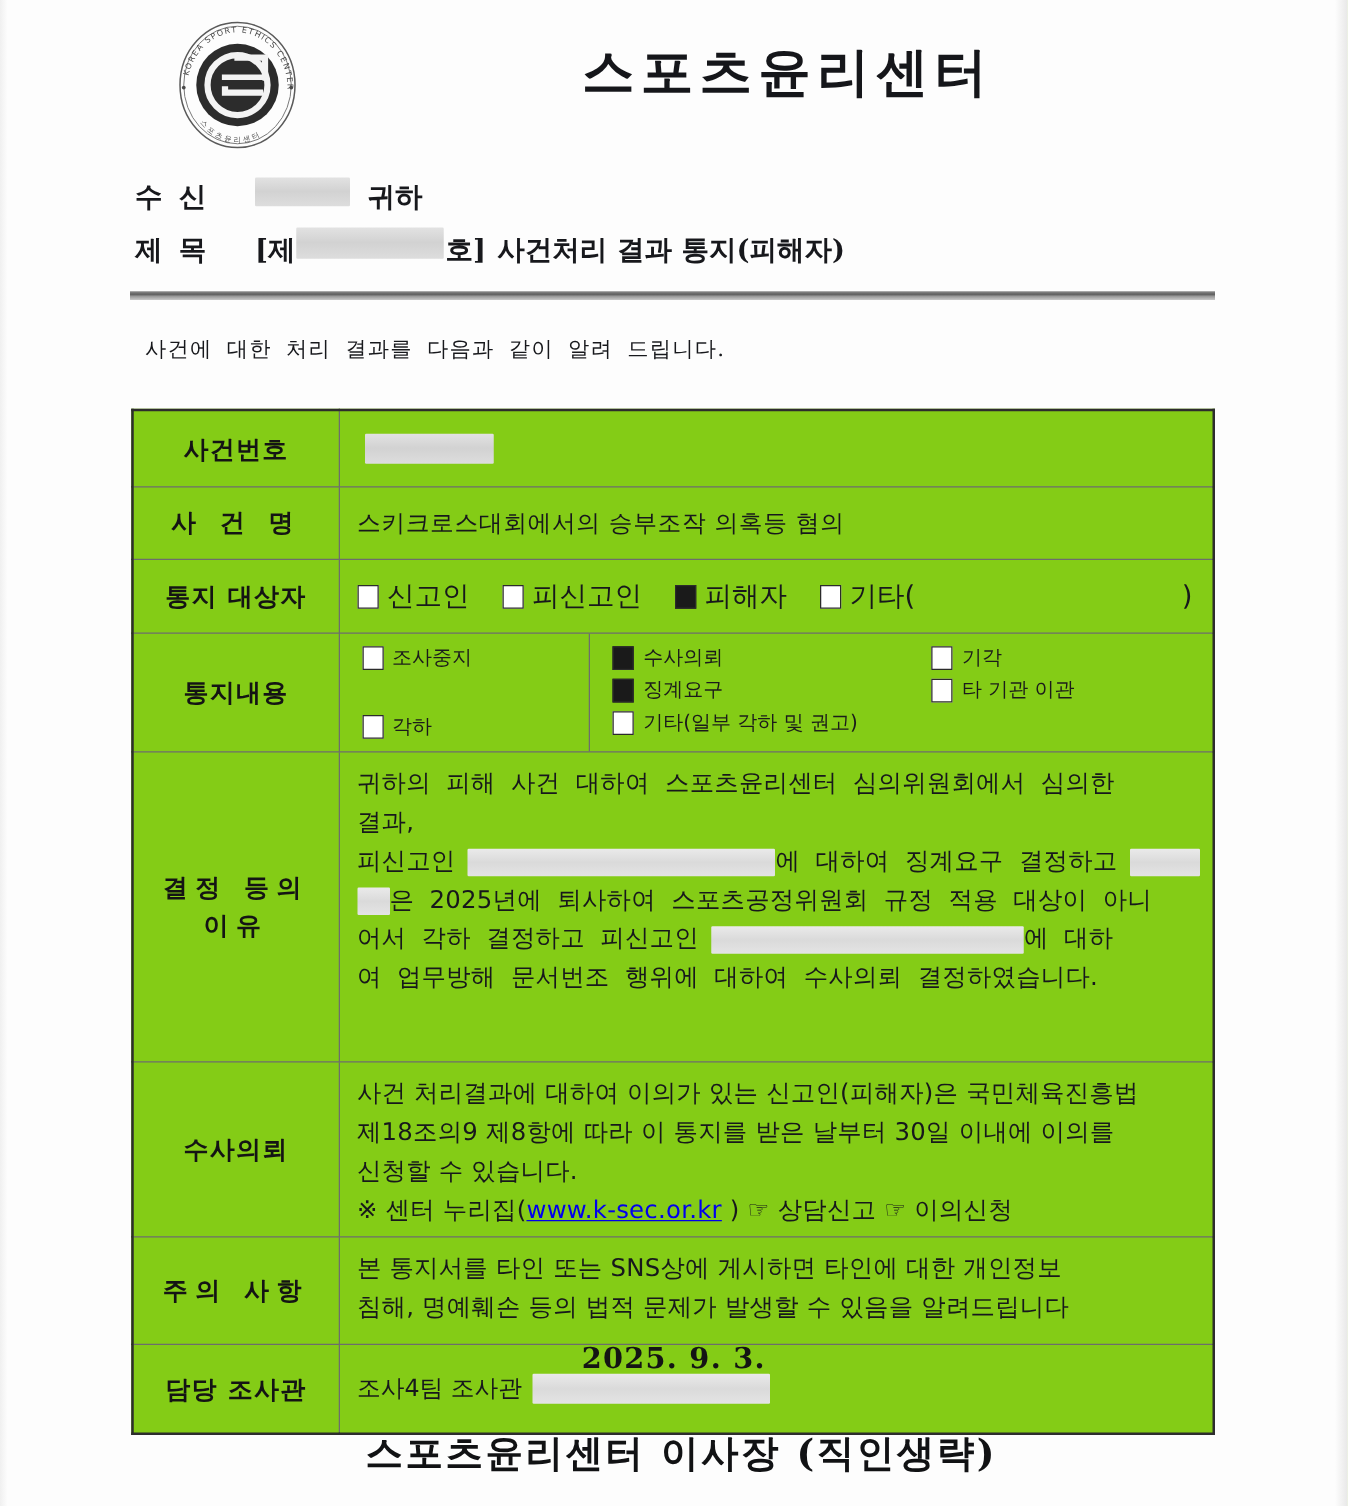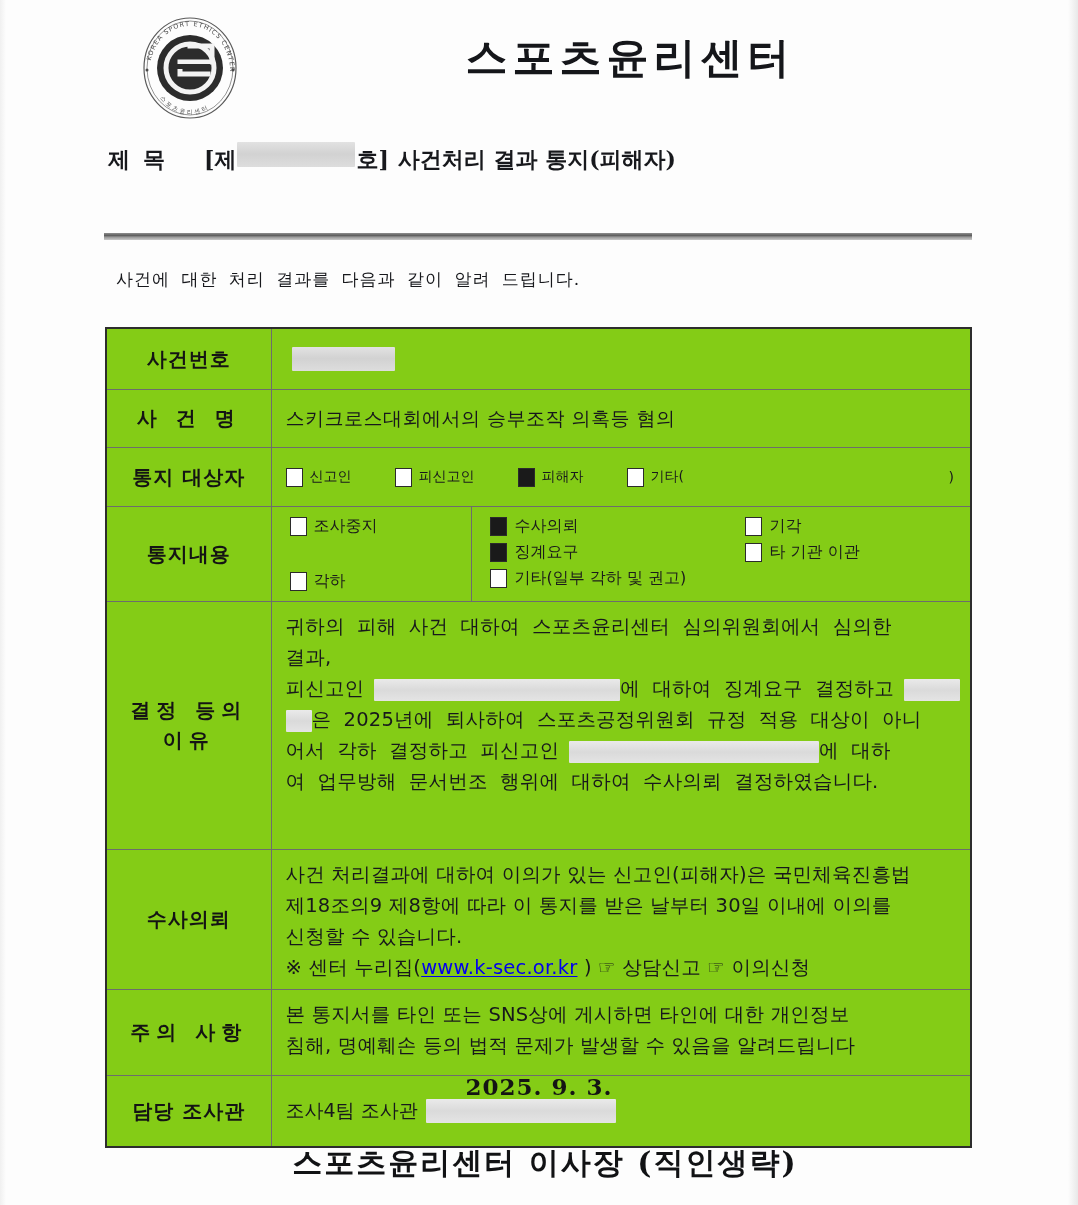--- a/index.html
+++ b/index.html
@@ -173,22 +173,22 @@
 
   .case-name {
     font-size: 19px;
     letter-spacing: 0.5px;
   }
 
   
   .cbgroup {
     display: flex;
     align-items: center;
-    gap: 43px;
-    font-size: 14px;
+    gap: 26px;
+    font-size: 22px;
     text-align: center;
   }
   .cbitem {
     display: inline-flex;
     align-items: center;
     gap: 7px;
     white-space: nowrap;
   }
   .cbox {
     display: inline-block;
@@ -309,20 +309,27 @@
         <circle cx="11" cy="58" r="1.5" fill="#4a4a4a"></circle>
         <circle cx="97" cy="58" r="1.5" fill="#4a4a4a"></circle>
       </svg>
     </div>
 
     <div class="org-title">스포츠윤리센터</div>
   </div>
 
   <div class="meta">
 
+    <div class="meta-row recipient">
+      <span class="meta-label">수신</span>
+      <span class="meta-value">
+        <span class="redact" style="width:76px;height:23px;margin:0 14px 0 0;"></span>
+        <span>귀하</span>
+      </span>
+    </div>
 
     <div class="meta-row subject">
       <span class="meta-label">제목</span>
       <span class="meta-value">
         <span>[제</span>
         <span class="redact" style="width:118px;height:25px;margin:0 1px;"></span>
         <span>호]</span>
         <span style="width:9px;display:inline-block;"></span>
         <span>사건처리 결과 통지(피해자)</span>
       </span>

